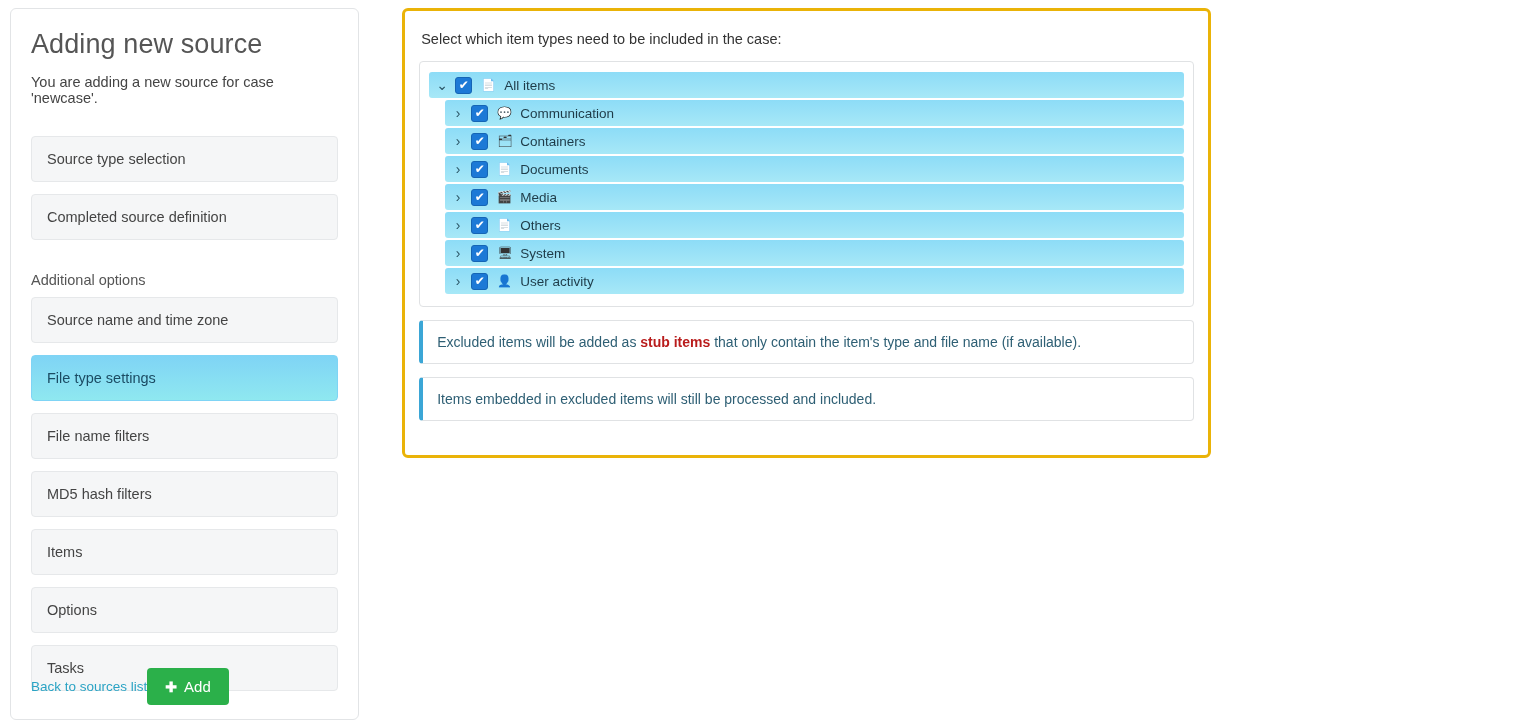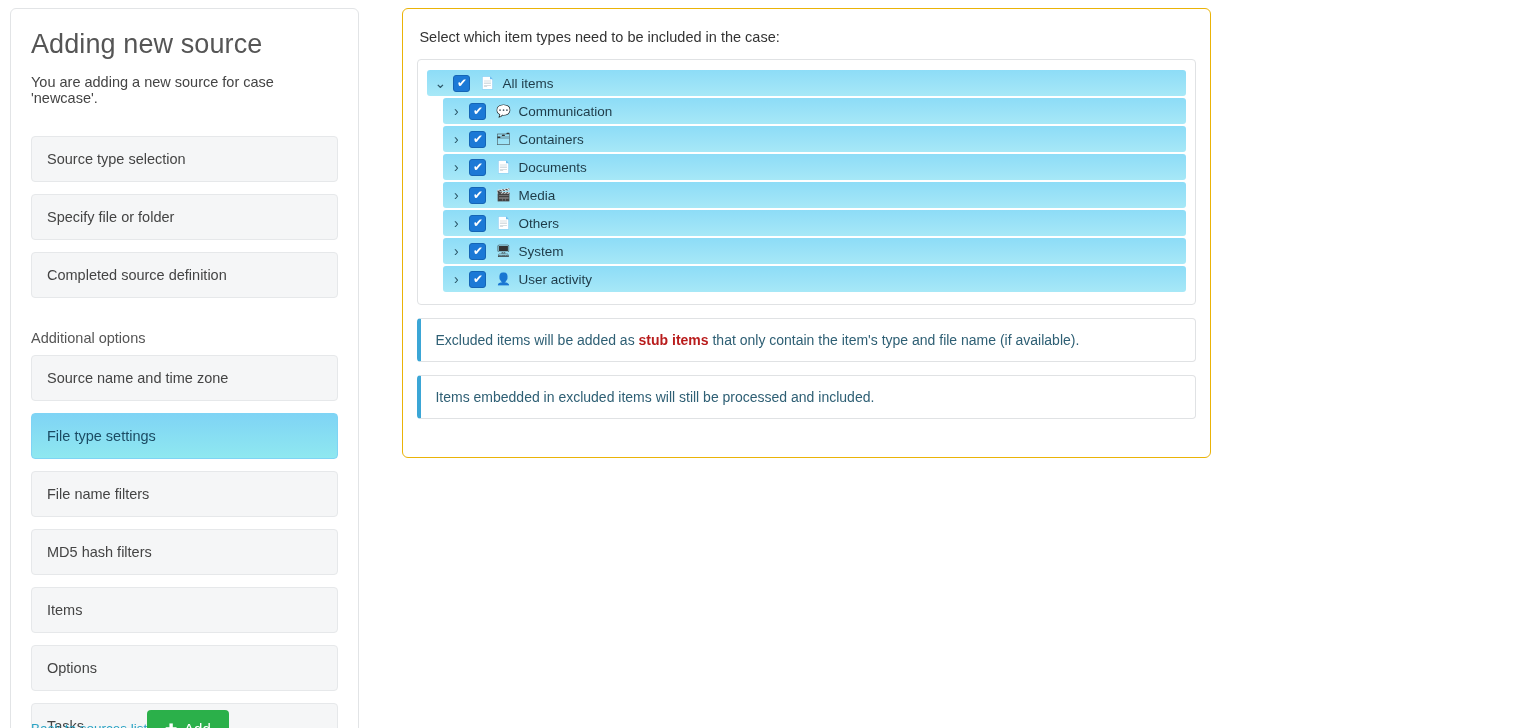--- a/index.html
+++ b/index.html
@@ -92,21 +92,21 @@
     display: inline-flex;
     align-items: center;
     gap: 7px;
   }
   .add-button .plus { font-size: 14px; font-weight: bold; }
 
   
   .right-panel {
     width: 1048px;
     background: #ffffff;
-    border: 1px solid #eab308;
+    border: 3px solid #eab308;
     border-radius: 6px;
     padding: 16px 14px 18px 14px;
     min-height: 450px;
     margin-left: 25px;
   }
   .right-intro {
     font-size: 14.5px;
     color: #333;
     margin: 4px 0 14px 2px;
   }
@@ -178,21 +178,20 @@
 <body>
 
 <div class="page">
 
   <div class="left-panel">
     <div class="panel-title">Adding new source</div>
     <div class="panel-sub">You are adding a new source for case 'newcase'.</div>
 
     <div class="step-list">
       <div class="step">Source type selection</div>
-      <div class="step">Specify file or folder</div>
       <div class="step">Completed source definition</div>
     </div>
 
     <div class="section-label">Additional options</div>
 
     <div class="step-list">
       <div class="step">Source name and time zone</div>
       <div class="step active">File type settings</div>
       <div class="step">File name filters</div>
       <div class="step">MD5 hash filters</div>

